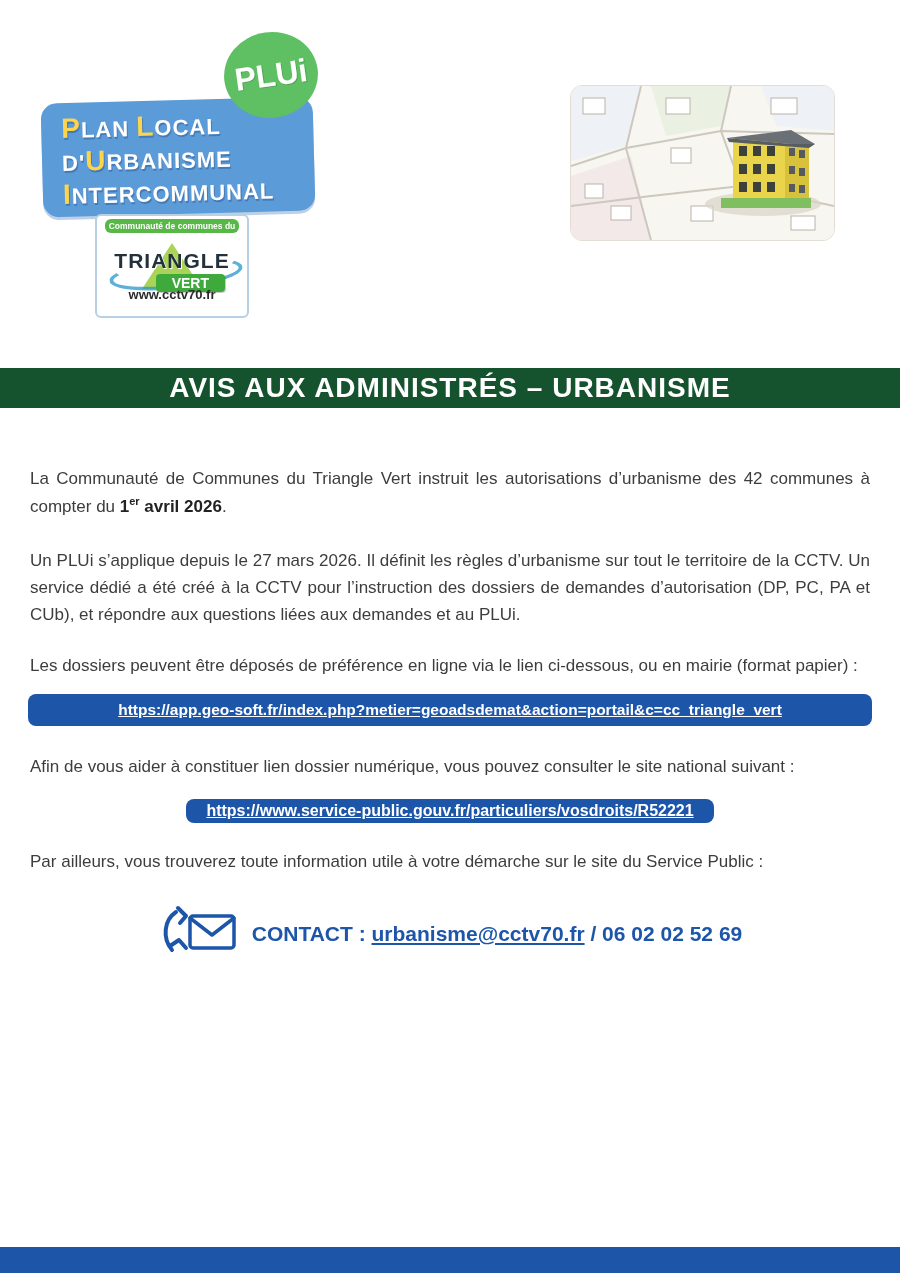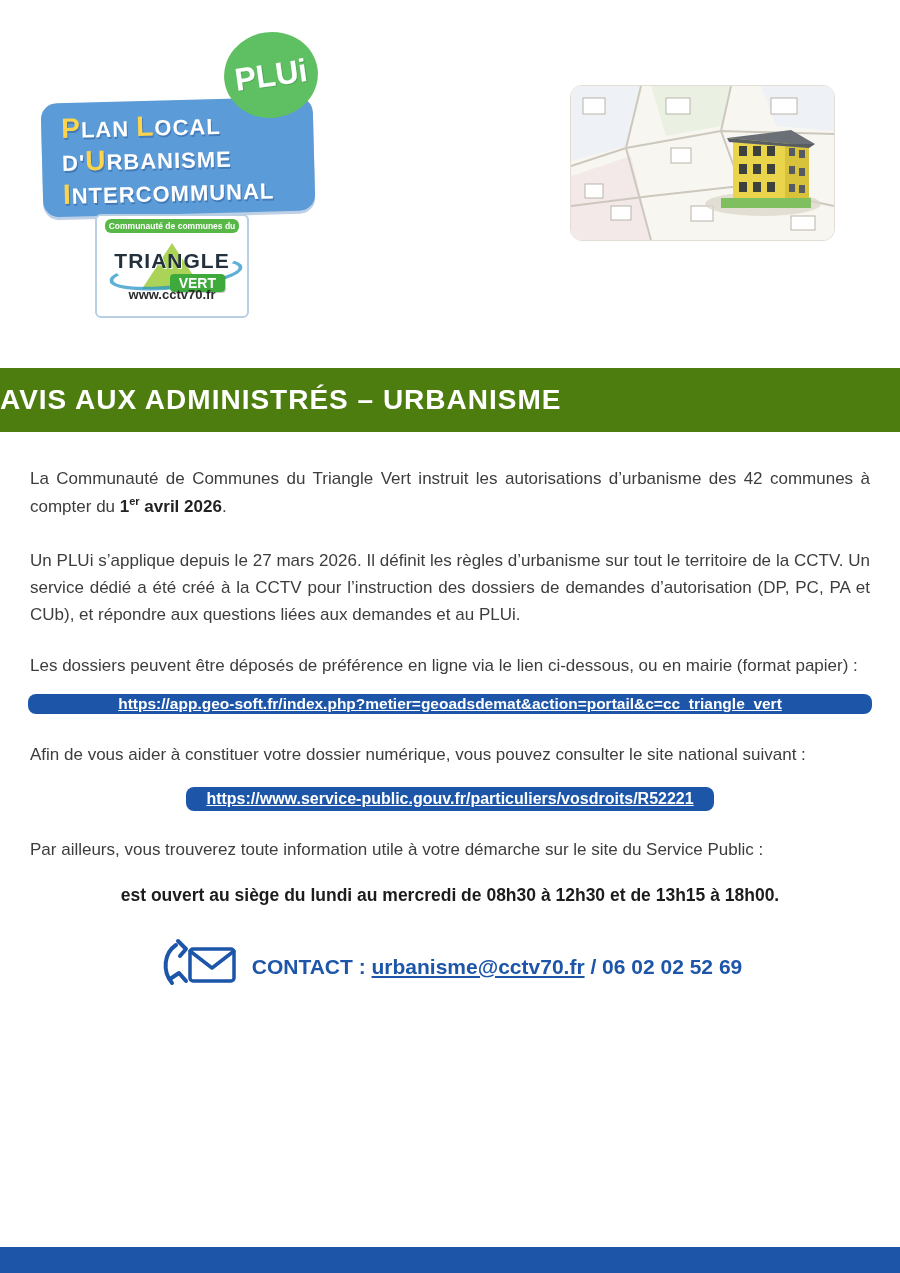--- a/index.html
+++ b/index.html
@@ -31,50 +31,50 @@
     position: absolute; left: 95px; top: 214px; width: 154px; height: 104px;
     background: #ffffff; border: 2px solid #b9cfe4; border-radius: 6px; z-index: 4; overflow: hidden;
   }
   .tv-tagline { background: #57b847; color: #ffffff; font-size: 8.5px; font-weight: bold; text-align: center; padding: 2px 0; border-radius: 6px; margin: 3px 8px 0; }
   .tv-mid { position: relative; height: 72px; }
   .tv-triangle { position: absolute; left: 50%; top: 10px; transform: translateX(-50%); width: 0; height: 0;
     border-left: 30px solid transparent; border-right: 30px solid transparent; border-bottom: 46px solid #9ccb3b; opacity: .85; }
   .tv-swirl { position: absolute; left: 12px; top: 26px; width: 134px; height: 30px;
     border: 4px solid rgba(41,150,200,.75); border-radius: 50%; border-top-color: transparent; transform: rotate(-6deg); }
   .tv-name1 { position: absolute; left: 0; right: 0; top: 16px; text-align: center; font-weight: bold; font-size: 21px; letter-spacing: 1px; color: #23313d; text-shadow: 1px 1px 0 #ffffff; }
-  .tv-name2 { position: absolute; right: 22px; top: 41px; background: #3faa3c; color: #ffffff; font-weight: bold; font-size: 14px; padding: 1px 9px; border-radius: 4px; box-shadow: 1px 1px 0 rgba(0,0,0,.2); }
+  .tv-name2 { position: absolute; right: 22px; top: 41px; background: #3faa3c; color: #ffffff; font-weight: bold; font-size: 14px; padding: 1px 16px; border-radius: 4px; box-shadow: 1px 1px 0 rgba(0,0,0,.2); }
   .tv-url { position: absolute; left: 0; right: 0; bottom: 3px; text-align: center; font-size: 13px; font-weight: bold; color: #2b2b2b; }
 
   .map-photo {
     position: absolute; left: 570px; top: 85px; width: 265px; height: 156px;
     border-radius: 12px; overflow: hidden; background: #f8f6f2; border: 1px solid #e2ded6;
   }
   .map-photo svg { display: block; }
 
   
   .banner {
-    position: absolute; top: 368px; left: 0; width: 900px; height: 64px;
-    background: #4d7c0f; display: flex; align-items: center; justify-content: flex-start;
+    position: absolute; top: 368px; left: 0; width: 900px; height: 40px;
+    background: #14532d; display: flex; align-items: center; justify-content: center;
   }
   .banner-title { color: #ffffff; font-weight: 800; font-size: 28px; letter-spacing: 1px; }
 
   
   .content { position: absolute; top: 424px; left: 0; width: 900px; padding: 42px 30px 0; }
   .para { margin: 0; color: #3d3d3d; font-size: 17px; line-height: 1.58; text-align: justify; }
   .mb-p1 { margin-bottom: 28px; }
   .mb-p2 { margin-bottom: 24px; }
   .mb-p3 { margin-bottom: 14px; }
   .mb-p4 { margin-bottom: 18px; }
   .mb-p5 { margin-bottom: 18px; }
   .para b { color: #222222; }
   sup { font-size: 11px; }
 
   .pill {
     background: #1d56a9; color: #ffffff; font-weight: bold; text-align: center;
-    border-radius: 8px; padding: 1px 12px; cursor: pointer;
+    border-radius: 8px; padding: 7px 12px; cursor: pointer;
   }
   .pill .pill-text { text-decoration: underline; }
   .pill-full { font-size: 15.5px; margin: 0 -2px 28px; }
   .pill-center { display: table; margin: 0 auto 26px; font-size: 16px; padding: 3px 20px; }
   .pill-center.last { margin-bottom: 34px; }
 
   .schedule { text-align: center; font-weight: bold; color: #1c1c1c; font-size: 17.5px; line-height: 1.55; margin-bottom: 28px; }
 
   .contact { display: flex; align-items: center; justify-content: center; gap: 10px; color: #1d56a9; }
   .contact-text { white-space: pre; font-weight: bold; font-size: 21px; }
@@ -171,31 +171,30 @@
     <p class="para mb-p1"><span>La Communauté de Communes du Triangle Vert instruit les autorisations d’urbanisme des 42 communes à compter du </span><b><span>1</span><sup>er</sup><span> avril 2026</span></b><span>.</span></p>
 
     <p class="para mb-p2">Un PLUi s’applique depuis le 27 mars 2026. Il définit les règles d’urbanisme sur tout le territoire de la CCTV. Un service dédié a été créé à la CCTV pour l’instruction des dossiers de demandes d’autorisation (DP, PC, PA et CUb), et répondre aux questions liées aux demandes et au PLUi.</p>
 
     <p class="para mb-p3">Les dossiers peuvent être déposés de préférence en ligne via le lien ci-dessous, ou en mairie (format papier) :</p>
 
     <div class="pill pill-full">
       <span class="pill-text">https://app.geo-soft.fr/index.php?metier=geoadsdemat&amp;action=portail&amp;c=cc_triangle_vert</span>
     </div>
 
-    <p class="para mb-p4">Afin de vous aider à constituer votre dossier numérique, vous pouvez consulter le site national suivant :</p>
+    <p class="para mb-p4">Afin de vous aider à constituer lien dossier numérique, vous pouvez consulter le site national suivant :</p>
 
     <div class="pill pill-center">
       <span class="pill-text">https://www.service-public.gouv.fr/particuliers/vosdroits/R52221</span>
     </div>
 
     <p class="para mb-p5">Par ailleurs, vous trouverez toute information utile à votre démarche sur le site du Service Public :</p>
 
 
     <div class="schedule">
-      <div>est ouvert au siège du lundi au mercredi de 08h30 à 12h30 et de 13h15 à 18h00.</div>
     </div>
 
     <div class="contact">
       <span class="contact-icon">
         <svg width="84" height="56" viewBox="0 0 84 56" xmlns="http://www.w3.org/2000/svg">
           <g stroke="#1d56a9" fill="none" stroke-linecap="round" stroke-linejoin="round">
             <path stroke-width="4" d="M18 8 C6 16 4 34 14 46"></path>
             <path stroke-width="4" d="M20 4 l8 8 -6 7"></path>
             <path stroke-width="4" d="M12 42 l9 -6 7 8"></path>
             <rect x="32" y="12" width="44" height="32" rx="3" stroke-width="3.5" fill="#ffffff"></rect>

